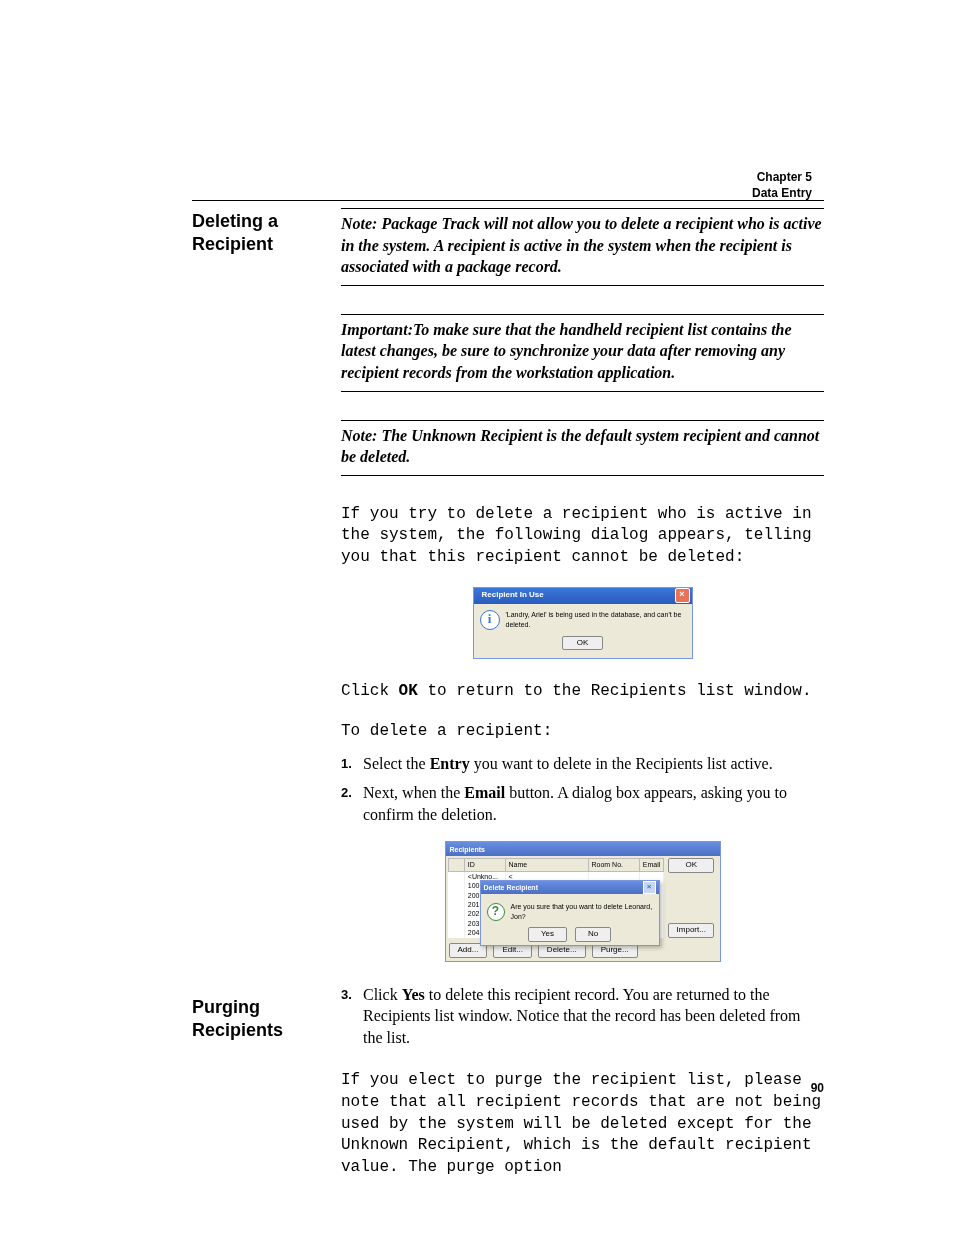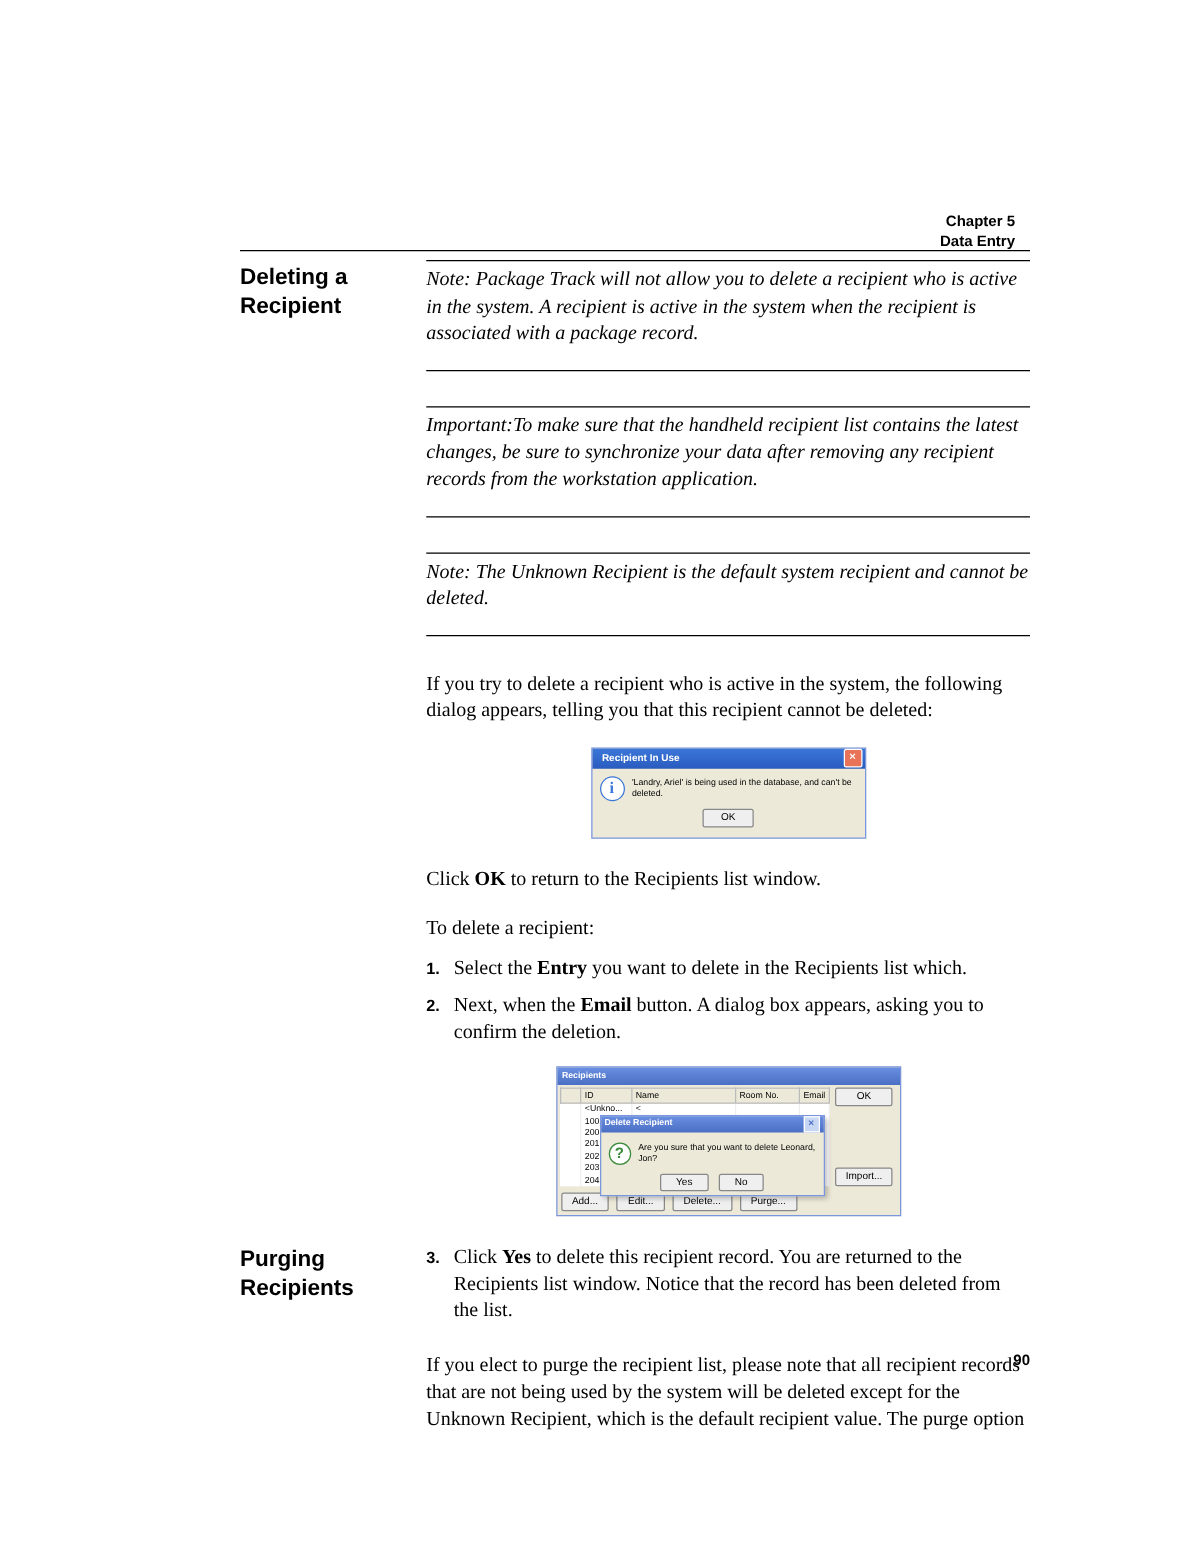--- a/index.html
+++ b/index.html
@@ -47,25 +47,26 @@
   position: absolute;
   top: 208px;
   left: 341px;
   right: 130px;
   font-size: 16px;
   line-height: 1.35;
 }
 .note-block {
   border-top: 1px solid #000;
   border-bottom: 1px solid #000;
-  padding: 4px 0 18px 0;
+  padding: 4px 0 7px 0;
   margin-bottom: 28px;
   font-style: italic;
-}
-.para { margin: 0 0 18px 0; }
+  font-weight: bold;
+}
+.para { margin: 0 0 18px 0; font-family: Liberation Mono, monospace; }
 ol.steps {
   list-style: none;
   padding: 0;
   margin: 0 0 14px 0;
 }
 ol.steps li {
   display: flex;
   margin-bottom: 8px;
 }
 ol.steps li .num {
@@ -300,21 +301,21 @@
 
     <p class="para">
       <span>Click </span><span class="bold">OK</span><span> to return to the Recipients list window.</span>
     </p>
 
     <p class="para" style="margin-bottom:10px">To delete a recipient:</p>
 
     <ol class="steps">
       <li>
         <span class="num">1.</span>
-        <span class="txt"><span>Select the </span><span class="bold">Entry</span><span> you want to delete in the Recipients list which.</span></span>
+        <span class="txt"><span>Select the </span><span class="bold">Entry</span><span> you want to delete in the Recipients list active.</span></span>
       </li>
       <li>
         <span class="num">2.</span>
         <span class="txt"><span>Next, when the </span><span class="bold">Email</span><span> button. A dialog box appears, asking you to confirm the deletion.</span></span>
       </li>
     </ol>
 
     <div class="figure-wrap">
       <div class="dlg2">
         <div class="titlebar">

